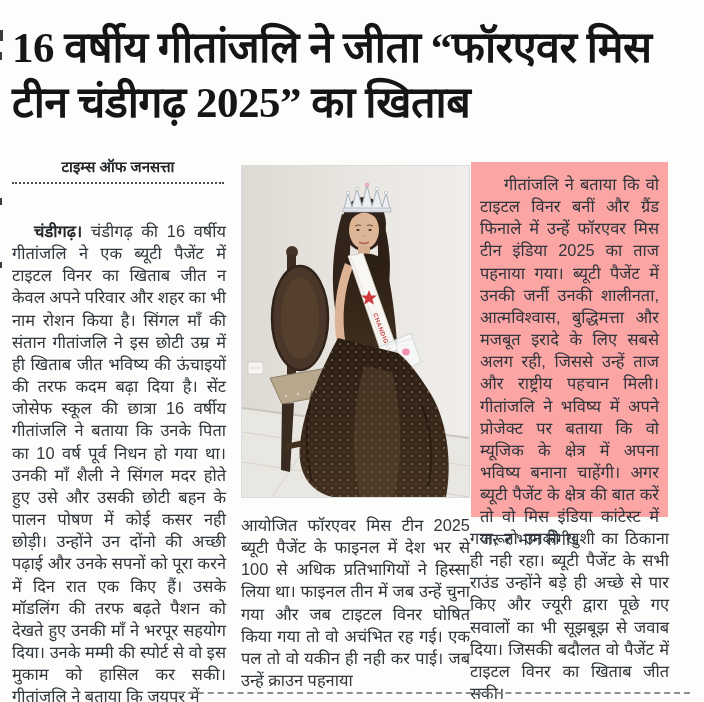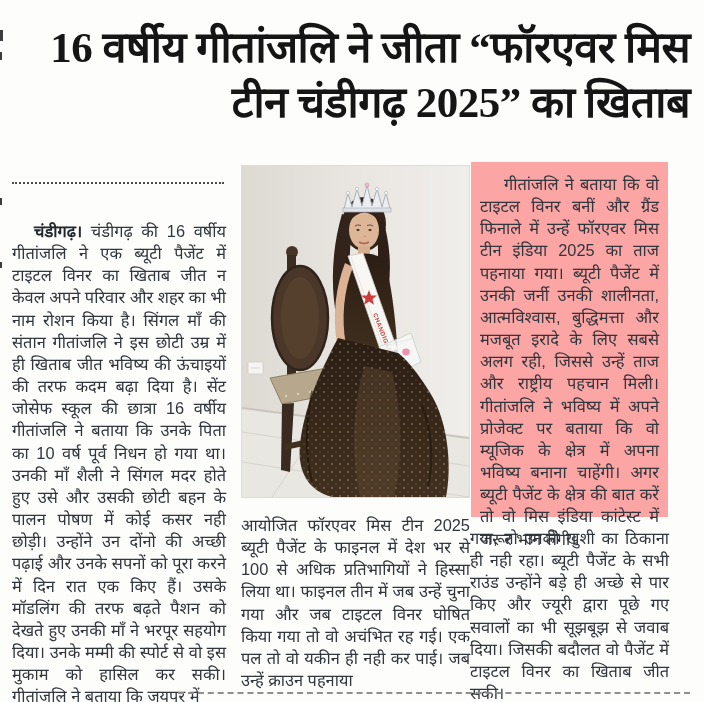--- a/index.html
+++ b/index.html
@@ -8,21 +8,20 @@
     background:#fdfdfc;
     font-family:"Liberation Sans", sans-serif;
     color:#2e3338;
   }
   
   .headline{
     position:absolute;left:12px;top:20px;width:678px;
     font-family:"Liberation Serif", serif;
     font-size:43px;font-weight:700;line-height:55px;color:#151515;
     letter-spacing:-0.5px;
-    text-align:right;
   }
   
   .byline{
     position:absolute;left:12px;top:156px;width:212px;
     text-align:center;font-size:15px;font-weight:700;color:#23272b;
   }
   .byline-rule{
     position:absolute;left:12px;top:182px;width:212px;height:0;
     border-top:2px dotted #4c4c4c;
   }
@@ -57,20 +56,21 @@
   .ea3{left:0;top:198px;width:2px;height:7px;}
   .ea4{left:0;top:262px;width:2px;height:6px;}
 </style>
 </head>
 <body>
 
 <div id="page">
 
   <div class="headline">16 वर्षीय गीतांजलि ने जीता “फॉरएवर मिस टीन चंडीगढ़ 2025”  का खिताब</div>
 
+  <div class="byline">टाइम्स ऑफ जनसत्ता</div>
   <div class="byline-rule"></div>
 
   <div class="col-left bodytext"><b>चंडीगढ़।</b><span> चंडीगढ़ की 16 वर्षीय गीतांजलि ने एक ब्यूटी पैजेंट में टाइटल विनर का खिताब जीत न केवल अपने परिवार और शहर का भी नाम रोशन किया है। सिंगल माँ की संतान गीतांजलि ने इस छोटी उम्र में ही खिताब जीत भविष्य की ऊंचाइयों की तरफ कदम बढ़ा दिया है। सेंट जोसेफ स्कूल की छात्रा 16 वर्षीय गीतांजलि ने बताया कि उनके पिता का 10 वर्ष पूर्व निधन हो गया था। उनकी माँ शैली ने सिंगल मदर होते हुए उसे और उसकी छोटी बहन के पालन पोषण में कोई कसर नही छोड़ी। उन्होंने उन दोंनो की अच्छी पढ़ाई और उनके सपनों को पूरा करने में दिन रात एक किए हैं। उसके मॉडलिंग की तरफ बढ़ते पैशन को देखते हुए उनकी माँ ने भरपूर सहयोग दिया। उनके मम्मी की स्पोर्ट से वो इस मुकाम को हासिल कर सकी। गीतांजलि ने बताया कि जयपुर में</span></div>
 
   <div class="photo">
     <svg viewBox="0 0 227 331" xmlns="http://www.w3.org/2000/svg">
       <defs>
         <linearGradient id="wallGrad" x1="0" y1="0" x2="1" y2="0">
           <stop offset="0" stop-color="#ddd9d3"></stop>
           <stop offset="0.5" stop-color="#e9e6e1"></stop>

